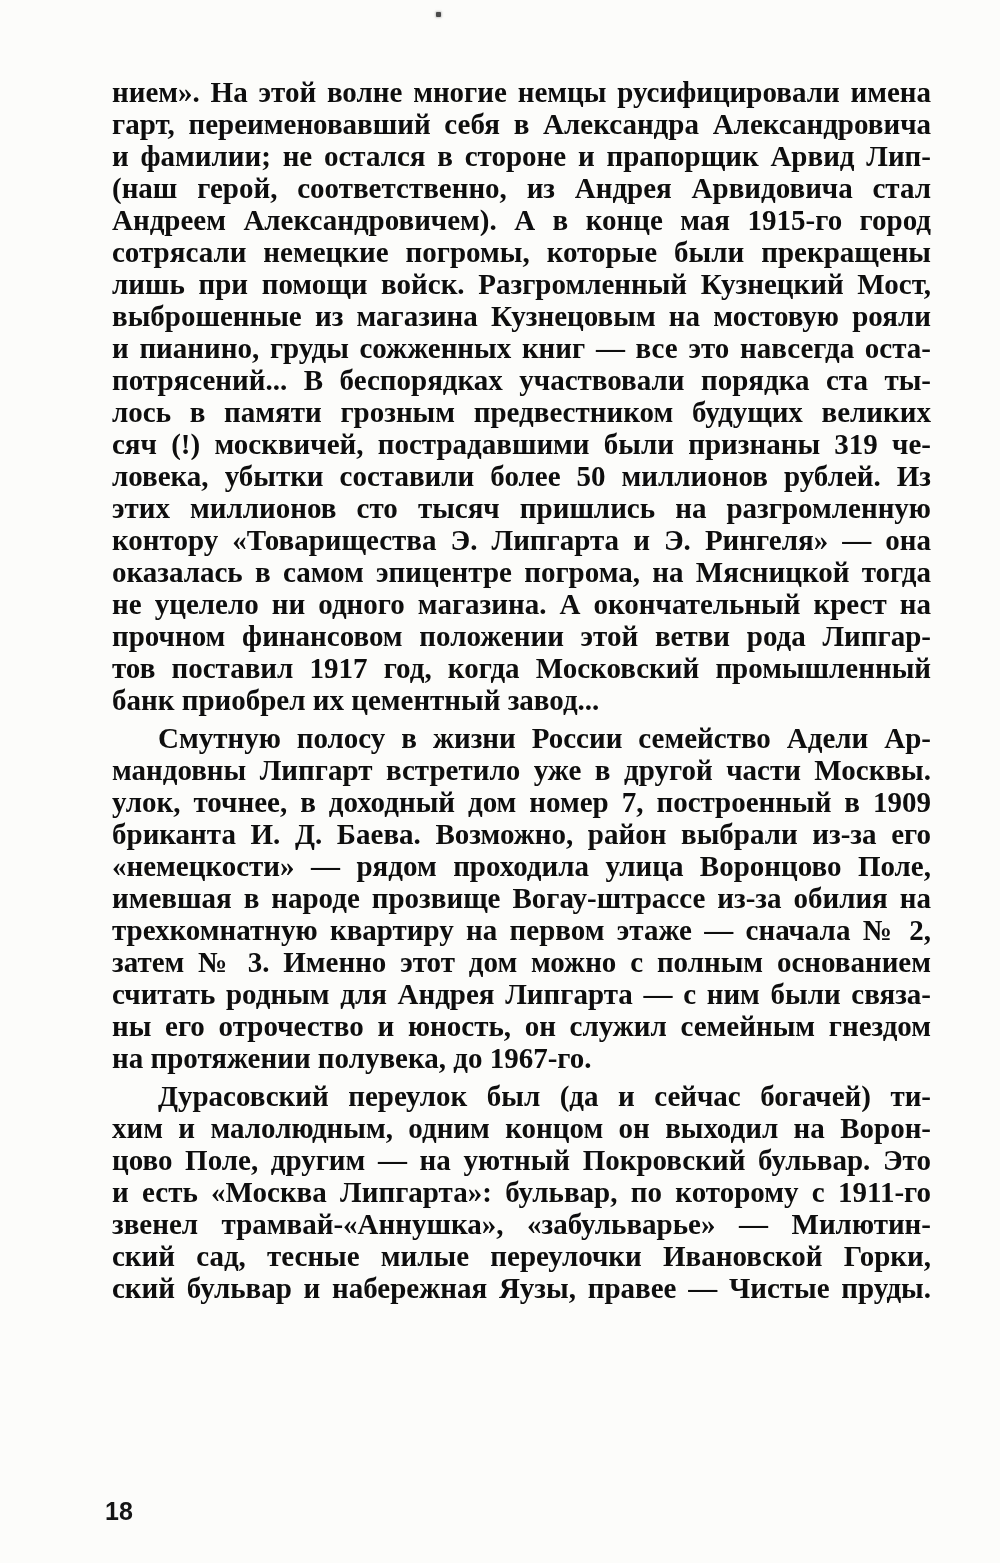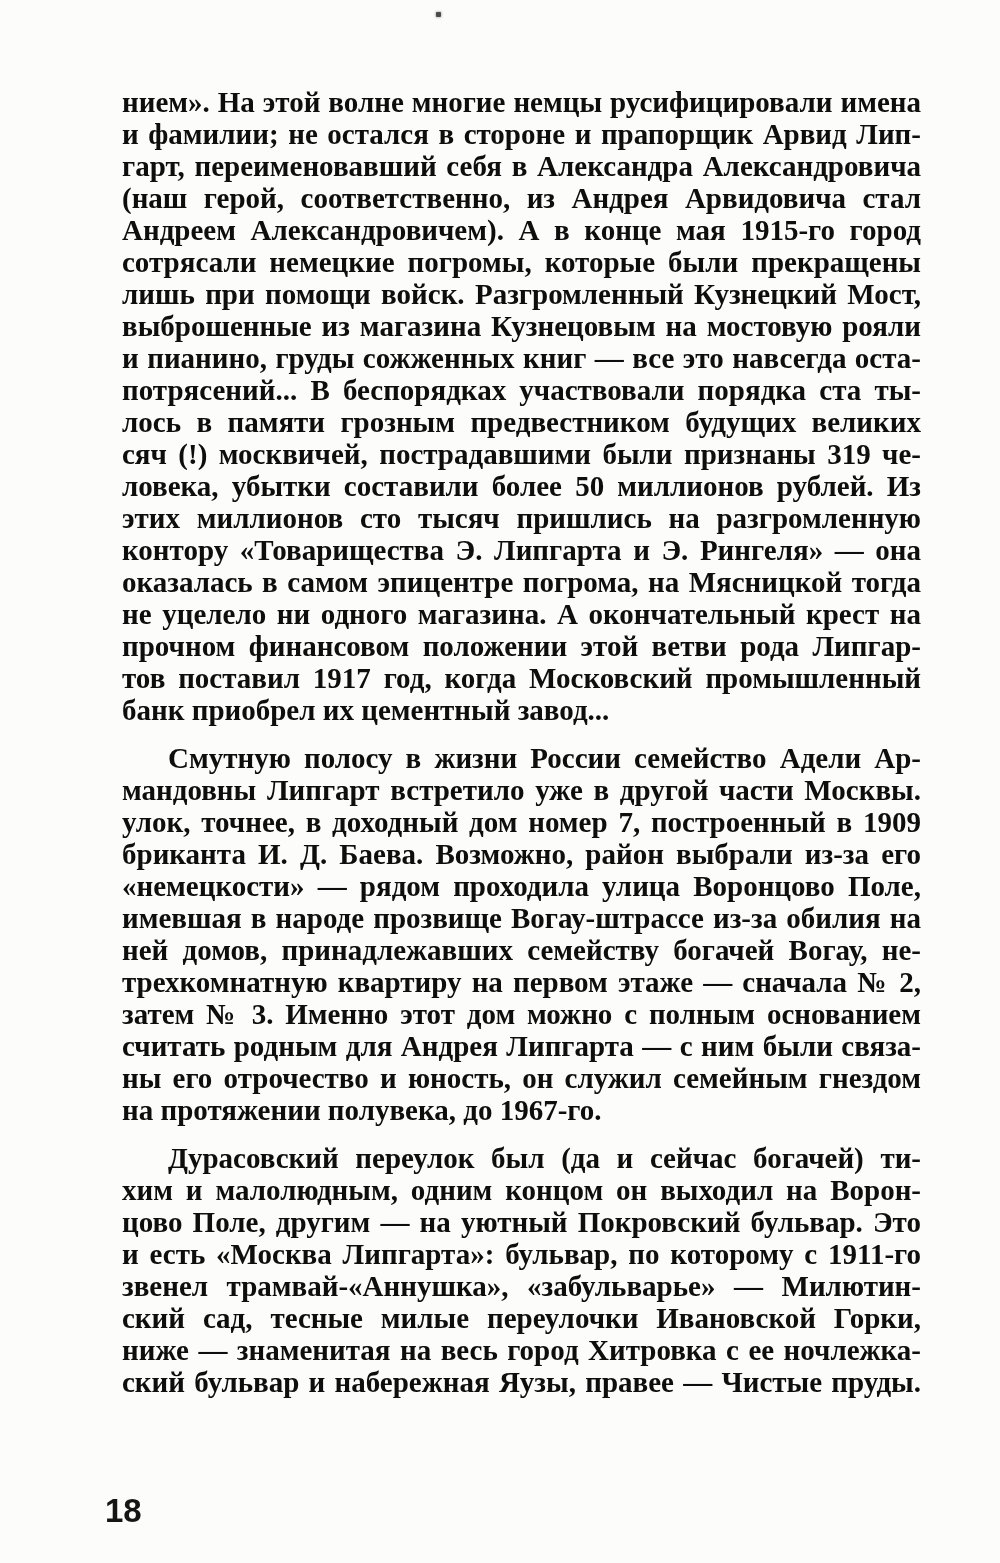--- a/index.html
+++ b/index.html
@@ -15,21 +15,21 @@
     overflow: hidden;
     font-family: "Liberation Serif", serif;
   }
   .text-block {
     position: absolute;
     left: 106px;
     top: 70px;
     width: 831px;
     color: #0e0e0e;
   }
-  .paragraph { margin: 16px; padding: 0; }
+  .paragraph { margin: 6px; padding: 0; }
   .line {
     font-family: "Liberation Serif", serif;
     font-weight: 700;
     font-size: 29px;
     line-height: 32px;
     height: 32px;
     overflow: hidden;
     text-align: justify;
     text-align-last: justify;
     white-space: normal;
@@ -40,21 +40,21 @@
   }
   .line.indent {
     text-indent: 46px;
   }
   .page-number {
     position: absolute;
     left: 105px;
     top: 1498px;
     font-family: "Liberation Sans", sans-serif;
     font-weight: 700;
-    font-size: 33px;
+    font-size: 25px;
     line-height: 26px;
     color: #151515;
   }
   .scan-speck {
     position: absolute;
     left: 436px;
     top: 12px;
     width: 5px;
     height: 5px;
     background: #4a4a4a;
@@ -66,22 +66,22 @@
 <body>
 
 <div class="book-page">
 
   <div class="scan-speck"></div>
 
   <div class="text-block">
 
     <div class="paragraph">
       <div class="line">нием». На этой волне многие немцы русифицировали имена</div>
+      <div class="line">гарт, переименовавший себя в Александра Александровича</div>
       <div class="line">и фамилии; не остался в стороне и прапорщик Арвид Лип-</div>
-      <div class="line">гарт, переименовавший себя в Александра Александровича</div>
       <div class="line">(наш герой, соответственно, из Андрея Арвидовича стал</div>
       <div class="line">Андреем Александровичем). А в конце мая 1915-го город</div>
       <div class="line">сотрясали немецкие погромы, которые были прекращены</div>
       <div class="line">лишь при помощи войск. Разгромленный Кузнецкий Мост,</div>
       <div class="line">выброшенные из магазина Кузнецовым на мостовую рояли</div>
       <div class="line">и пианино, груды сожженных книг — все это навсегда оста-</div>
       <div class="line">потрясений... В беспорядках участвовали порядка ста ты-</div>
       <div class="line">лось в памяти грозным предвестником будущих великих</div>
       <div class="line">сяч (!) москвичей, пострадавшими были признаны 319 че-</div>
       <div class="line">ловека, убытки составили более 50 миллионов рублей. Из</div>
@@ -94,36 +94,34 @@
       <div class="line para-end">банк приобрел их цементный завод...</div>
     </div>
 
     <div class="paragraph">
       <div class="line indent">Смутную полосу в жизни России семейство Адели Ар-</div>
       <div class="line">мандовны Липгарт встретило уже в другой части Москвы.</div>
       <div class="line">улок, точнее, в доходный дом номер 7, построенный в 1909</div>
       <div class="line">бриканта И. Д. Баева. Возможно, район выбрали из-за его</div>
       <div class="line">«немецкости» — рядом проходила улица Воронцово Поле,</div>
       <div class="line">имевшая в народе прозвище Вогау-штрассе из-за обилия на</div>
-      <div class="line">ней домов, принадлежавших семейству богачей Вогау, не-</div>
       <div class="line">трехкомнатную квартиру на первом этаже — сначала № 2,</div>
       <div class="line">затем № 3. Именно этот дом можно с полным основанием</div>
       <div class="line">считать родным для Андрея Липгарта — с ним были связа-</div>
       <div class="line">ны его отрочество и юность, он служил семейным гнездом</div>
       <div class="line para-end">на протяжении полувека, до 1967-го.</div>
     </div>
 
     <div class="paragraph">
       <div class="line indent">Дурасовский переулок был (да и сейчас богачей) ти-</div>
       <div class="line">хим и малолюдным, одним концом он выходил на Ворон-</div>
       <div class="line">цово Поле, другим — на уютный Покровский бульвар. Это</div>
       <div class="line">и есть «Москва Липгарта»: бульвар, по которому с 1911-го</div>
       <div class="line">звенел трамвай-«Аннушка», «забульварье» — Милютин-</div>
       <div class="line">ский сад, тесные милые переулочки Ивановской Горки,</div>
-      <div class="line">ниже — знаменитая на весь город Хитровка с ее ночлежка-</div>
       <div class="line">ский бульвар и набережная Яузы, правее — Чистые пруды.</div>
     </div>
 
   </div>
 
   <div class="page-number">18</div>
 
 </div>
 
 </body></html>

